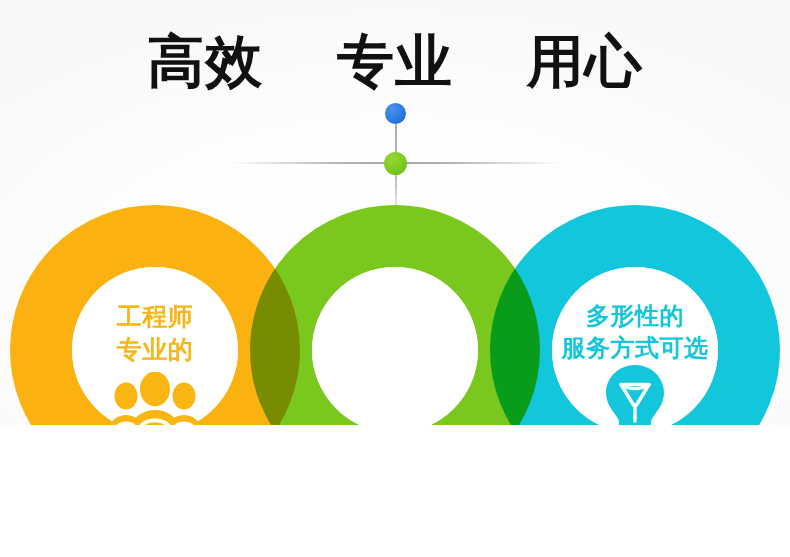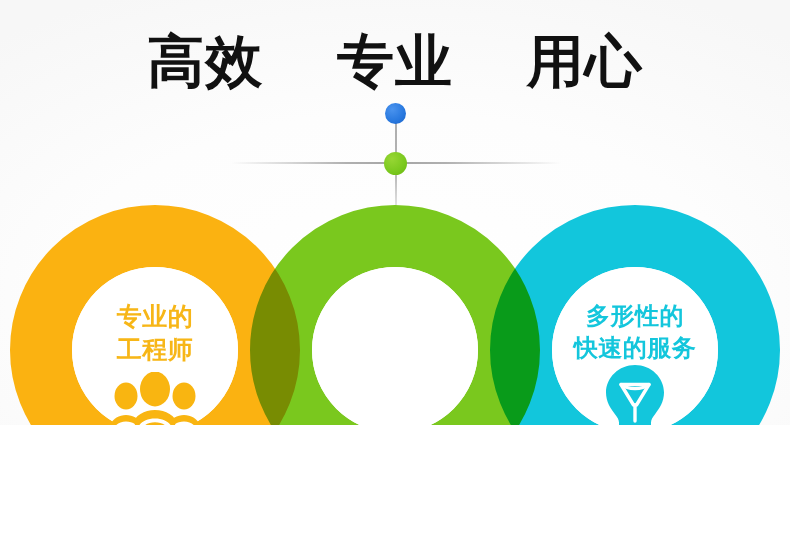--- a/index.html
+++ b/index.html
@@ -176,22 +176,22 @@
     <div class="ring ring-orange"></div>
     <div class="ring ring-green"></div>
     <div class="ring ring-cyan"></div>
   </div>
 
   <div class="disc disc-1"></div>
   <div class="disc disc-2"></div>
   <div class="disc disc-3"></div>
 
   <div class="card card-1">
+    <div class="card-text">工程师</div>
     <div class="card-text">专业的</div>
-    <div class="card-text">工程师</div>
     <svg class="card-icon" viewBox="0 0 106 62" aria-hidden="true">
       <g fill="#f9b511">
 
         <ellipse cx="24" cy="24" rx="11.5" ry="13.5"></ellipse>
         <path d="M6 62c0-12 8.5-19 18-19s18 7 18 19z"></path>
 
         <ellipse cx="82" cy="24" rx="11.5" ry="13.5"></ellipse>
         <path d="M64 62c0-12 8.5-19 18-19s18 7 18 19z"></path>
 
         <ellipse cx="53" cy="17" rx="15" ry="17.5"></ellipse>
@@ -203,21 +203,21 @@
         <path d="M34.5 62c0-9 7-15.5 18.5-15.5S71.5 53 71.5 62h-4.2c0-7-5.8-11.8-14.3-11.8S38.7 55 38.7 62z"></path>
         <path d="M10.5 62c0-7.2 5.4-12.4 13.5-12.4 3.6 0 6.7 1 9.1 2.7l-2.5 3.4c-1.8-1.3-4.1-2-6.6-2-5.7 0-9.3 3.4-9.3 8.3z"></path>
         <path d="M95.5 62c0-7.2-5.4-12.4-13.5-12.4-3.6 0-6.7 1-9.1 2.7l2.5 3.4c1.8-1.3 4.1-2 6.6-2 5.7 0 9.3 3.4 9.3 8.3z"></path>
       </g>
     </svg>
   </div>
 
 
   <div class="card card-3">
     <div class="card-text">多形性的</div>
-    <div class="card-text">快速的服务</div>
+    <div class="card-text">服务方式可选</div>
     <svg class="card-icon" viewBox="0 0 80 76" aria-hidden="true">
       <g fill="#13c6dc">
 
         <path d="M40 2C24 2 11 14.5 11 29.6c0 9.2 4.6 16.1 8.8 21.3 2.4 3 4.2 5.6 4.2 8.6v4h32v-4c0-3 1.8-5.6 4.2-8.6C64.4 45.7 69 38.8 69 29.6 69 14.5 56 2 40 2z"></path>
 
         <rect x="26" y="64" width="28" height="4.4" rx="1"></rect>
         <rect x="26" y="71" width="28" height="4.4" rx="1"></rect>
 
         <path d="M0 76c0-8 8-14 20-14h40c12 0 20 6 20 14z"></path>
       </g>

